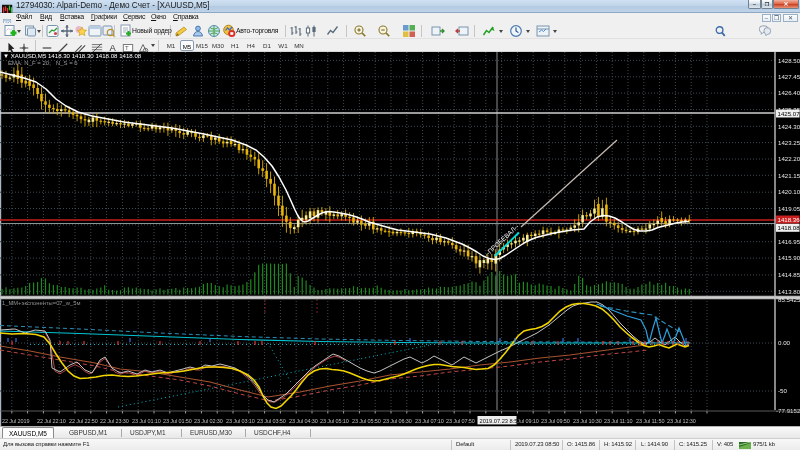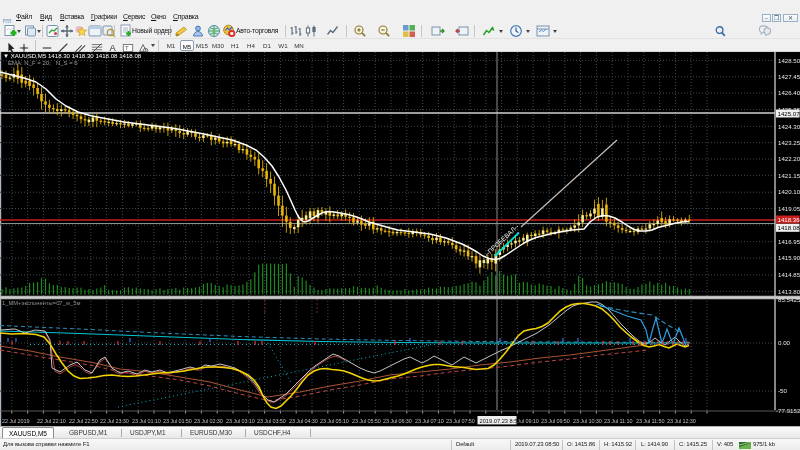--- a/index.html
+++ b/index.html
@@ -27,20 +27,39 @@
 #tabs{position:absolute;left:0;top:426px;width:800px;height:12px;background:linear-gradient(#fafafa,#e8e8e8);border-top:1px solid #b4b4b4}
 .tab{position:absolute;top:0;font-size:6.5px;color:#333;line-height:11px}
 .tab.on{background:#fdfdfd;border:1px solid #8a8a8a;border-top:1px solid #8a8a8a;border-bottom:none;color:#000;border-radius:2px 2px 0 0}
 .tsep{position:absolute;top:2px;width:1px;height:8px;background:#aaa}
 #status{position:absolute;left:0;top:438px;width:800px;height:12px;background:linear-gradient(#f8f8f8,#ececec);border-top:1px solid #cfcfcf;font-size:6px;letter-spacing:-0.15px;color:#222}
 #status .st{position:absolute;top:2px}
 .sdiv{position:absolute;top:1px;width:1px;height:10px;background:#c4c4c4}
 </style></head><body>
 <div id="win">
 
+<div id="title">
+<div class="ic" style="left:2px;top:1px;width:11px;height:11px"><svg viewBox="0 0 14 14">
+          <rect x="0" y="1" width="13" height="12" fill="#111"></rect>
+          <path d="M2 4v7M4.5 3v6M7 5v7" stroke="#e33" stroke-width="1.6"></path>
+          <path d="M9.5 2v6M12 4v7" stroke="#3c3" stroke-width="1.6"></path>
+        </svg></div>
+<div class="t">12794030: Alpari-Demo - Демо Счет - [XAUUSD,M5]</div>
+<div id="wbtns">
+<div class="wb" style="width:13px">
+          <span>–</span>
+        </div>
+<div class="wb" style="width:12px">
+          <span style="font-size:5px">❐</span>
+        </div>
+<div class="wb close" style="width:26px">
+          <span>✕</span>
+        </div>
+</div>
+    </div>
 <div id="menubar">
 <div class="ic" style="left:3px;top:0.5px;width:9px;height:9px"><svg viewBox="0 0 14 14">
           <rect x="1" y="1" width="11" height="11" fill="#fdfdfd" stroke="#7a93ad"></rect>
           <rect x="1" y="1" width="11" height="3" fill="#b8cde2"></rect>
           <path d="M3 7l2.5-2 2 1.5L10 4" stroke="#4a8ad0" stroke-width="1" fill="none"></path>
         </svg></div>
 <div class="mi" style="left:16px"><u>Ф</u>айл</div>
 <div class="mi" style="left:40px"><u>В</u>ид</div>
 <div class="mi" style="left:60px"><u>В</u>ставка</div>
 <div class="mi" style="left:91px"><u>Г</u>рафики</div>

